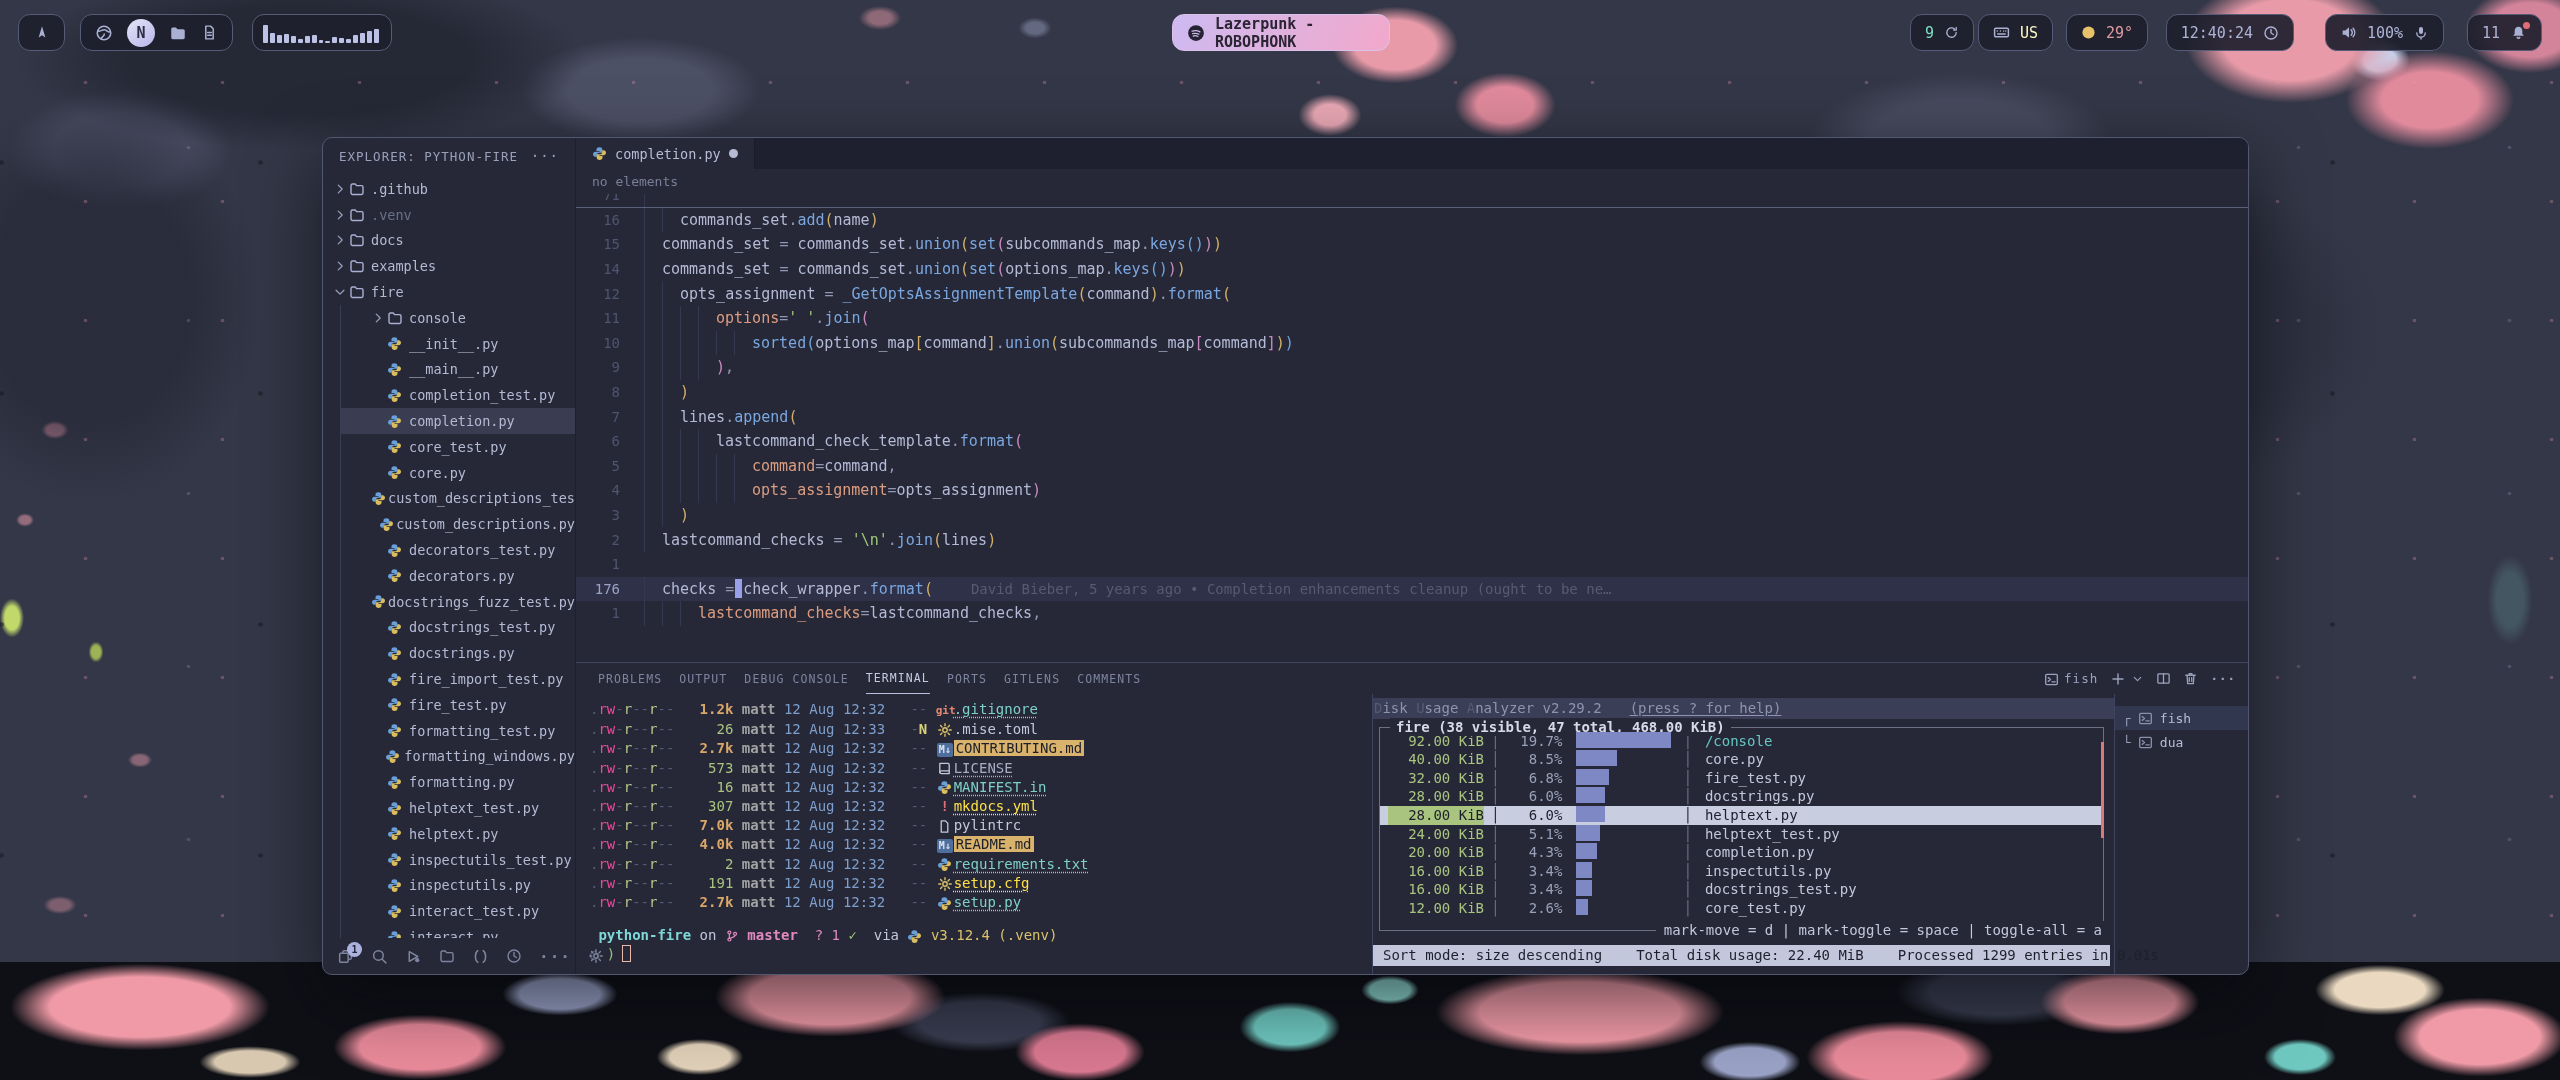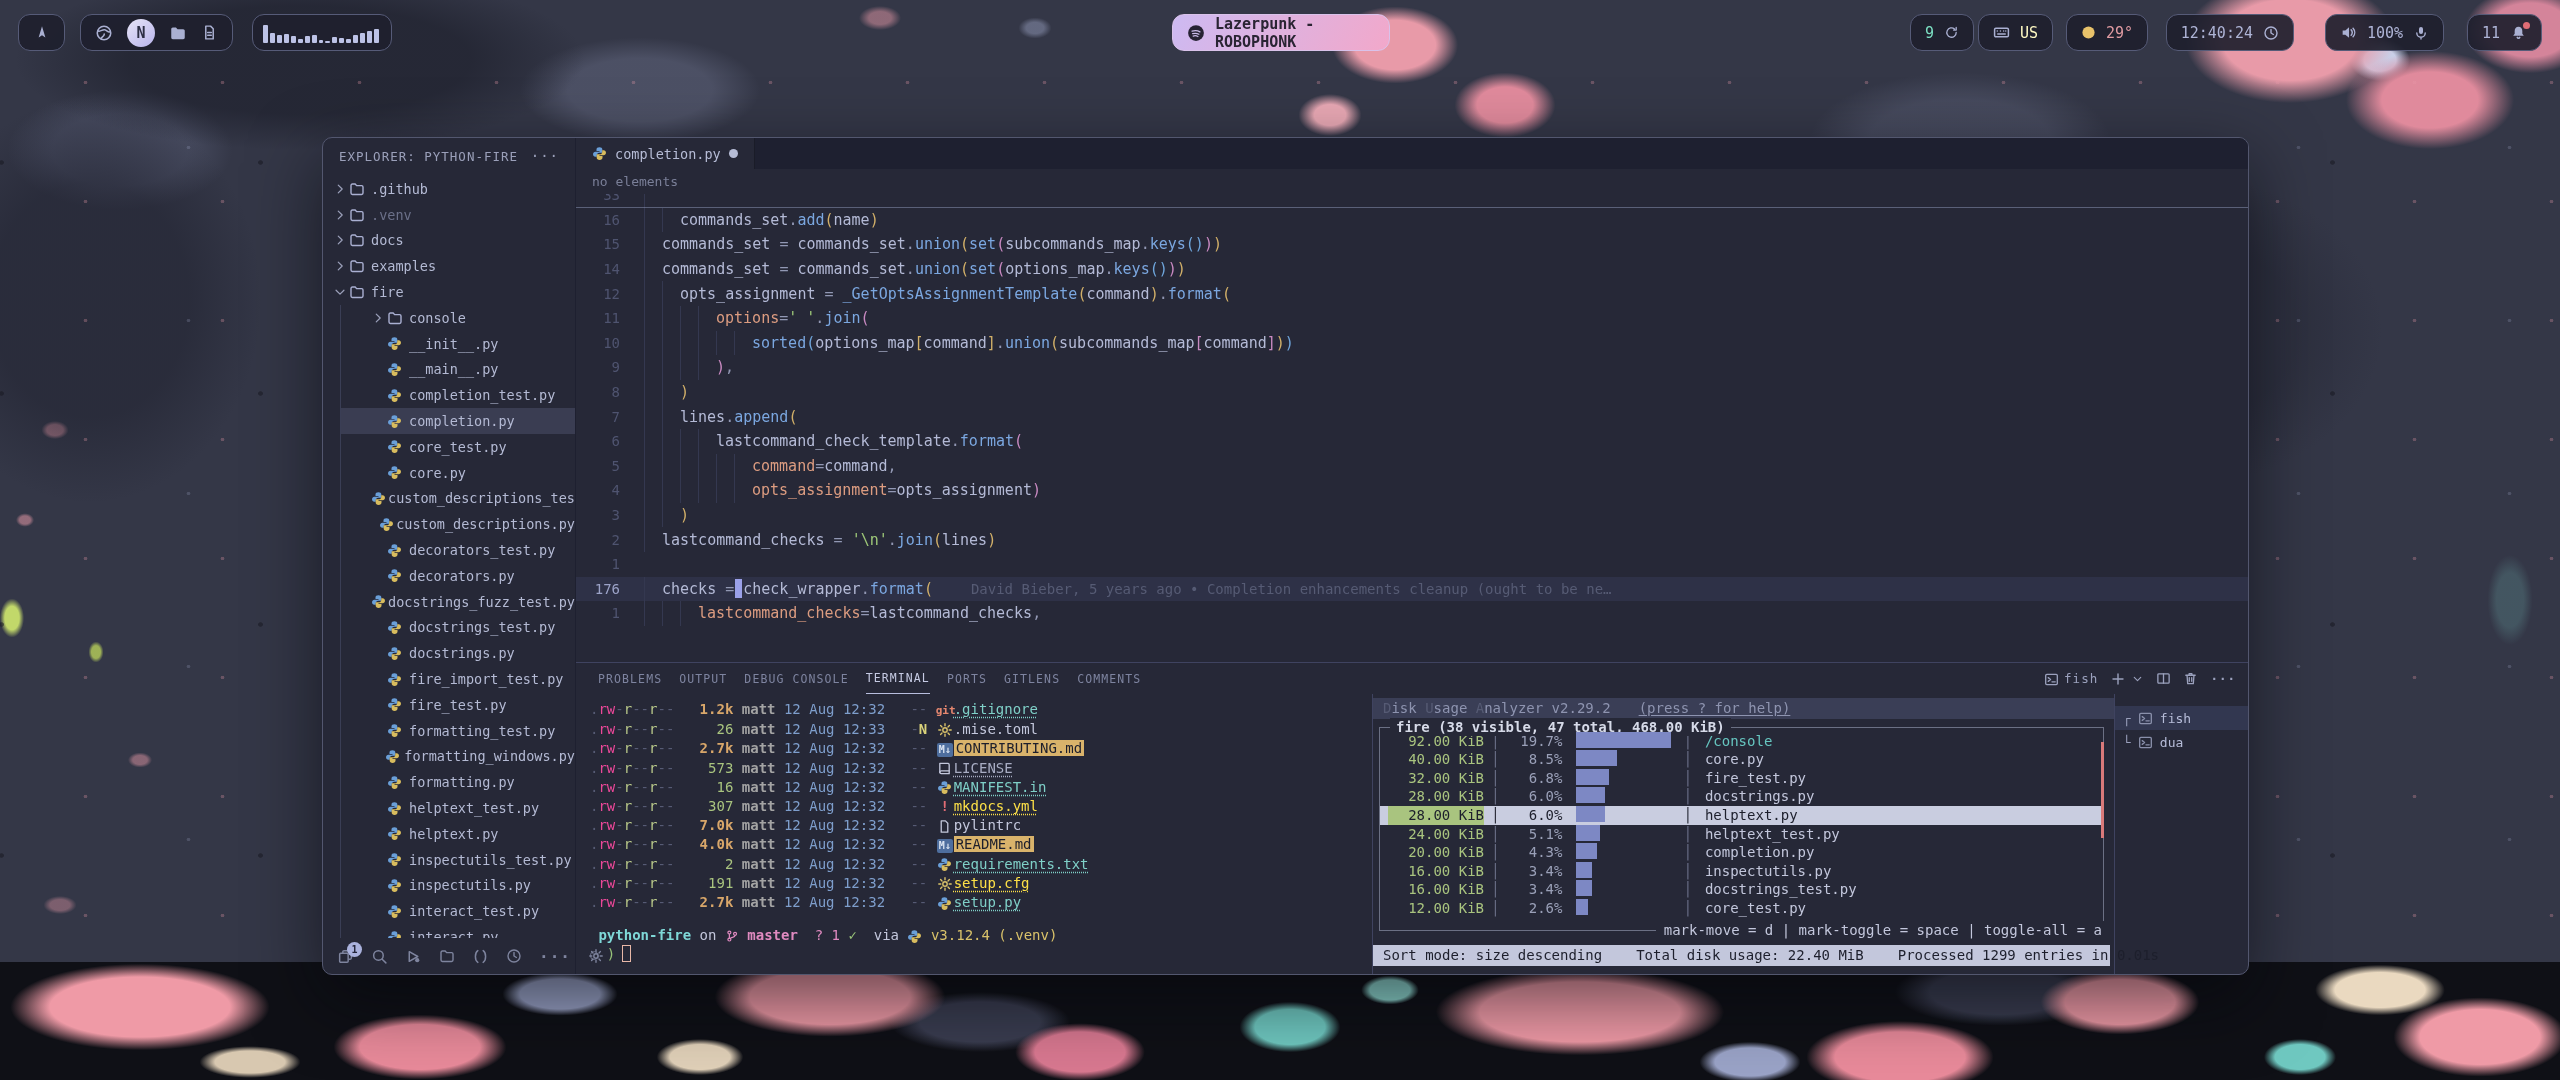--- a/index.html
+++ b/index.html
@@ -168,21 +168,21 @@
   .prompt{margin-top:14px;white-space:pre}
   .pc-cyan{color:#7fd8d8;font-weight:bold}.pc-fg{color:#c3c7dc}
   .pc-pink{color:#e08ac0}.pc-pinkb{color:#e08ac0;font-weight:bold}
   .pc-green{color:#98c379}.pc-yellow{color:#d9c26a}.pc-dim{color:#6b7089}
   .tcur{display:inline-block;width:9px;height:17px;border:1.5px solid #e8b8a8;
     vertical-align:-3px;margin-left:7px}
 
   .dua{flex:1;border-left:1px solid #3f4360;display:flex;flex-direction:column;
     font-size:14px;line-height:18.6px;color:#c3c7dc;min-width:0;padding-top:4px;
     position:relative}
-  .duahead{background:#3a3e56;color:#8e94b0;padding:1px 10px;white-space:pre}
+  .duahead{background:#3a3e56;color:#8e94b0;padding:1px 1px;white-space:pre}
   .duahead .dimc{color:#565b74}
   .duahead .hlp{text-decoration:underline;text-underline-offset:2px;margin-left:28px}
   .duabox{flex:1;border:1px solid rgba(154,160,184,.6);margin:8px 10px 0 6px;
     position:relative;padding-top:4px}
   .duatitle{position:absolute;top:-10px;left:10px;background:#262837;padding:0 6px;
     font-weight:bold;color:#d6dae8}
   .drow{display:flex;align-items:flex-start;height:18.6px;padding:0 6px 0 8px;white-space:pre}
   .dsz{width:96px;text-align:right;color:#a9c47f}
   .dsep{color:#6b7089;padding:0 7px}
   .dpct{width:56px;text-align:right;color:#9aa0b8}
@@ -711,21 +711,21 @@
               <path d="M7.9 1.2c-2 0-3.1.9-3.1 2.2v1.9h3.2v.8H3.6c-1.4 0-2.5 1-2.5 2.7 0 1.6 1 2.7 2.5 2.7h1.5V9.6c0-1.4 1.2-2.5 2.6-2.5h3.3V3.4c0-1.2-1.1-2.2-3.1-2.2z" fill="#6a9fd8"></path>
               <path d="M8.1 14.8c2 0 3.1-.9 3.1-2.2v-1.9H8v-.8h4.4c1.4 0 2.5-1 2.5-2.7 0-1.6-1-2.7-2.5-2.7h-1.5v1.9c0 1.4-1.2 2.5-2.6 2.5H5v3.7c0 1.2 1.1 2.2 3.1 2.2z" fill="#d8bc5e"></path>
             </svg>
           </span>
         <span>completion.py</span>
         <span class="dirty"></span>
       </div>
     </div>
     <div class="breadcrumb">no elements</div>
     <div class="editor" id="lines">
-        <div class="cl  clip"><span class="ln">33</span><span class="lns"></span><span class="ig"></span><span class="code"><span class="tk s">"""</span></span></div>
+        <div class="cl  clip"><span class="ln">71</span><span class="lns"></span><span class="ig"></span><span class="code"><span class="tk s">"""</span></span></div>
         <div class="cl  "><span class="ln">16</span><span class="lns"></span><span class="ig"></span><span class="ig"></span><span class="code"><span class="tk d">commands_set</span><span class="tk p">.</span><span class="tk f">add</span><span class="tk y">(</span><span class="tk d">name</span><span class="tk y">)</span></span></div>
         <div class="cl  "><span class="ln">15</span><span class="lns"></span><span class="ig"></span><span class="code"><span class="tk d">commands_set</span><span class="tk o"> = </span><span class="tk d">commands_set</span><span class="tk p">.</span><span class="tk f">union</span><span class="tk y">(</span><span class="tk f">set</span><span class="tk m">(</span><span class="tk d">subcommands_map</span><span class="tk p">.</span><span class="tk f">keys</span><span class="tk b">(</span><span class="tk b">)</span><span class="tk m">)</span><span class="tk y">)</span></span></div>
         <div class="cl  "><span class="ln">14</span><span class="lns"></span><span class="ig"></span><span class="code"><span class="tk d">commands_set</span><span class="tk o"> = </span><span class="tk d">commands_set</span><span class="tk p">.</span><span class="tk f">union</span><span class="tk y">(</span><span class="tk f">set</span><span class="tk m">(</span><span class="tk d">options_map</span><span class="tk p">.</span><span class="tk f">keys</span><span class="tk b">(</span><span class="tk b">)</span><span class="tk m">)</span><span class="tk y">)</span></span></div>
         <div class="cl  "><span class="ln">12</span><span class="lns"></span><span class="ig"></span><span class="ig"></span><span class="code"><span class="tk d">opts_assignment</span><span class="tk o"> = </span><span class="tk f">_GetOptsAssignmentTemplate</span><span class="tk y">(</span><span class="tk d">command</span><span class="tk y">)</span><span class="tk p">.</span><span class="tk f">format</span><span class="tk y">(</span></span></div>
         <div class="cl  "><span class="ln">11</span><span class="lns"></span><span class="ig"></span><span class="ig"></span><span class="ig"></span><span class="ig"></span><span class="code"><span class="tk a">options</span><span class="tk o">=</span><span class="tk s">' '</span><span class="tk p">.</span><span class="tk f">join</span><span class="tk m">(</span></span></div>
         <div class="cl  "><span class="ln">10</span><span class="lns"></span><span class="ig"></span><span class="ig"></span><span class="ig"></span><span class="ig"></span><span class="ig"></span><span class="ig"></span><span class="code"><span class="tk f">sorted</span><span class="tk b">(</span><span class="tk d">options_map</span><span class="tk y">[</span><span class="tk d">command</span><span class="tk y">]</span><span class="tk p">.</span><span class="tk f">union</span><span class="tk y">(</span><span class="tk d">subcommands_map</span><span class="tk m">[</span><span class="tk d">command</span><span class="tk m">]</span><span class="tk y">)</span><span class="tk b">)</span></span></div>
         <div class="cl  "><span class="ln">9</span><span class="lns"></span><span class="ig"></span><span class="ig"></span><span class="ig"></span><span class="ig"></span><span class="code"><span class="tk m">)</span><span class="tk p">,</span></span></div>
         <div class="cl  "><span class="ln">8</span><span class="lns"></span><span class="ig"></span><span class="ig"></span><span class="code"><span class="tk y">)</span></span></div>
         <div class="cl  "><span class="ln">7</span><span class="lns"></span><span class="ig"></span><span class="ig"></span><span class="code"><span class="tk d">lines</span><span class="tk p">.</span><span class="tk f">append</span><span class="tk y">(</span></span></div>
         <div class="cl  "><span class="ln">6</span><span class="lns"></span><span class="ig"></span><span class="ig"></span><span class="ig"></span><span class="ig"></span><span class="code"><span class="tk d">lastcommand_check_template</span><span class="tk p">.</span><span class="tk f">format</span><span class="tk m">(</span></span></div>

